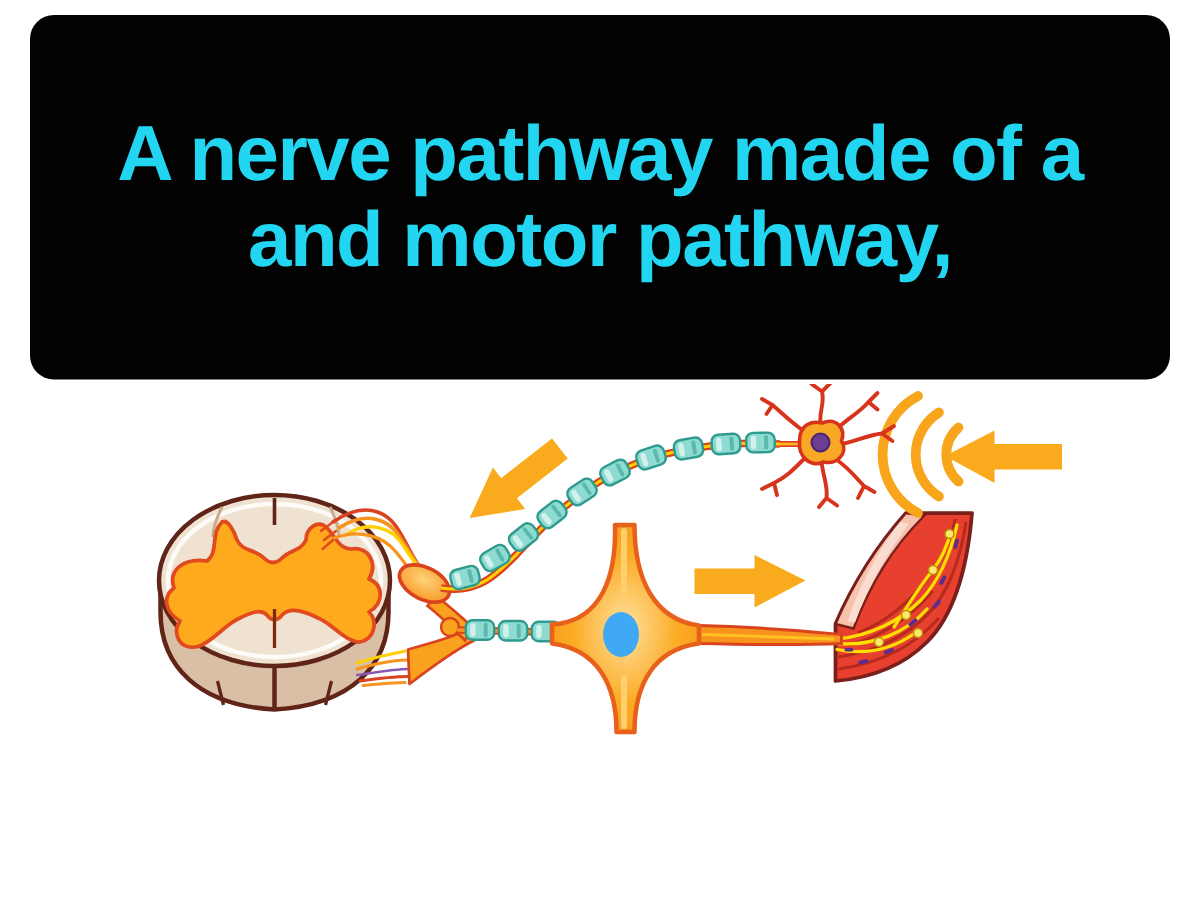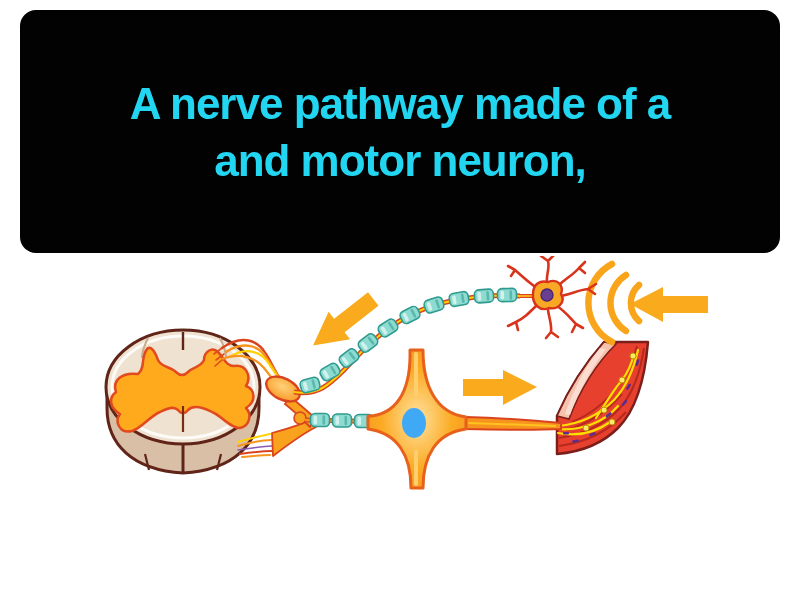--- a/index.html
+++ b/index.html
@@ -1,33 +1,33 @@
 <!DOCTYPE html>
 <html style="--card-bg: #020202; --definition-text: #22d6f2; --arrow-orange: #f9ab1d; --axon-orange: #f7941d; --axon-core-yellow: #ffd100; --axon-outline: #d9441f; --myelin-teal: #8edbd2; --myelin-teal-dark: #2f9a8e; --cord-cream: #f0e2d0; --cord-side-tan: #d9bfa6; --cord-outline: #602418; --gray-matter-orange: #ffa91c; --gray-matter-outline: #e04a1e; --soma-orange: #f9a826; --nucleus-blue: #3fa9f5; --dendrite-red: #d8341c; --sensory-nucleus-purple: #6a3e93; --muscle-red: #e8402e; --muscle-stripe-red: #b52a1c; --muscle-outline: #7a1f1b; --skin-pink: #f6c2ac; --skin-pink-light: #fbdcd0; --nerve-yellow: #ffdf00; --muscle-nuclei-purple: #5b2d8e;"><head>
 <meta charset="utf-8">
 <style>
   html,body{margin:0;padding:0;background:#fff;}
   body{width:800px;height:600px;position:relative;overflow:hidden;
        font-family:"Liberation Sans",sans-serif;}
   .card{position:absolute;left:20px;top:10px;width:760px;height:243px;
         background:var(--card-bg,#000);border-radius:16px;
         display:flex;flex-direction:column;justify-content:center;align-items:center;}
-  .def-line{color:var(--definition-text,#22d6f2);font-size:44px;line-height:57px;
+  .def-line{color:var(--definition-text,#22d6f2);font-size:52px;line-height:57px;
         font-weight:700;letter-spacing:-1px;text-align:center;white-space:nowrap;}
   .illustration{position:absolute;left:0;top:256px;width:800px;height:344px;}
   svg{display:block;}
 </style>
 </head>
 <body>
 
 <div class="page">
 
   <div class="card">
     <div class="def-line">A nerve pathway made of a</div>
-    <div class="def-line">and motor neuron,</div>
+    <div class="def-line">and motor pathway,</div>
   </div>
 
   <div class="illustration">
   <svg width="800" height="344" viewBox="0 0 800 344">
     <defs>
       <radialGradient id="somaGrad" cx="50%" cy="50%" r="65%">
         <stop offset="0%" stop-color="#ffe2a0"></stop>
         <stop offset="55%" stop-color="#fbab24"></stop>
         <stop offset="100%" stop-color="#f7941d"></stop>
       </radialGradient>

